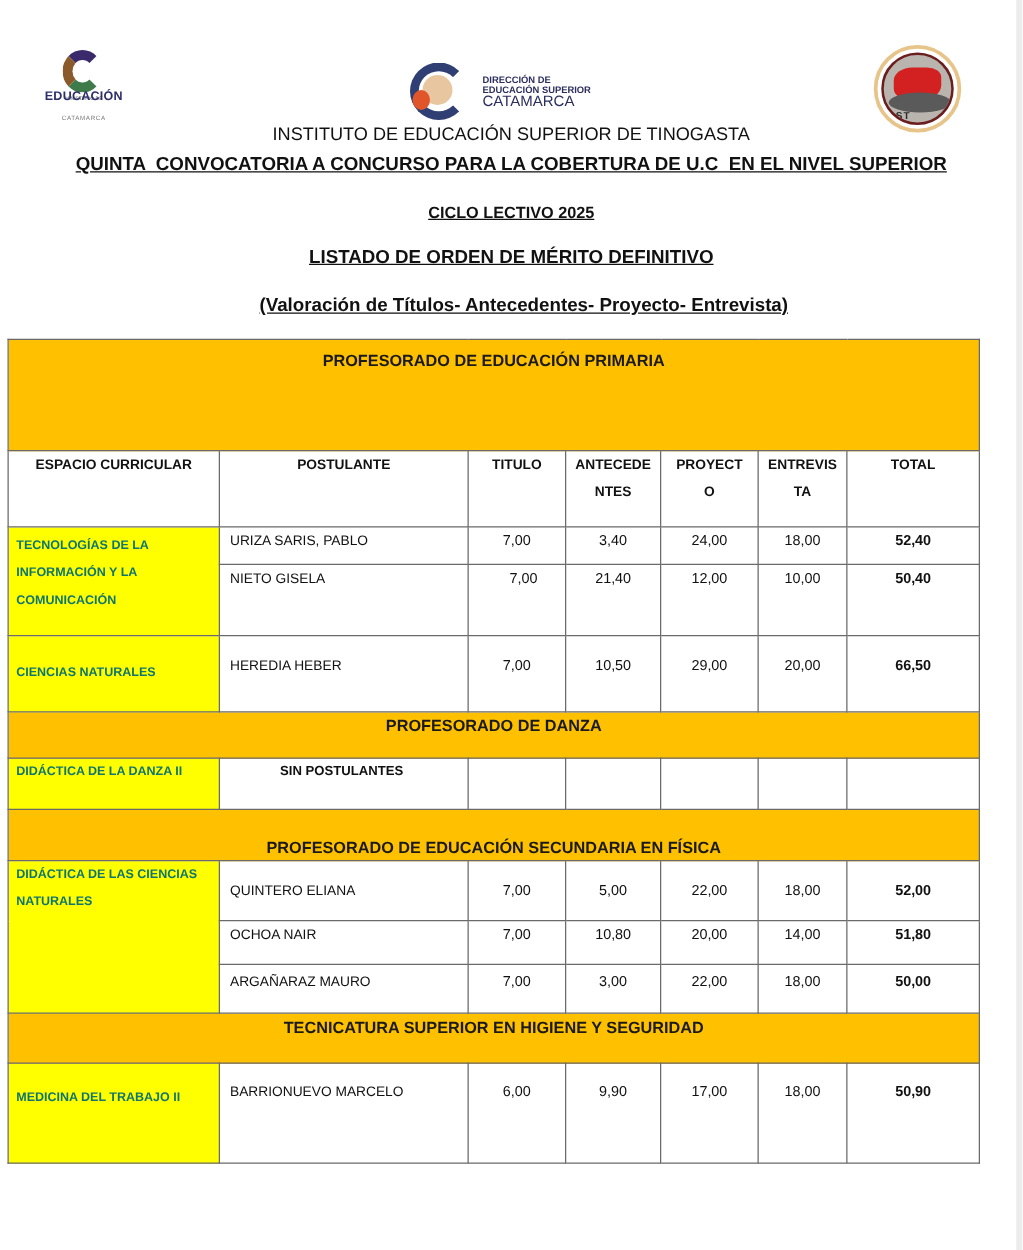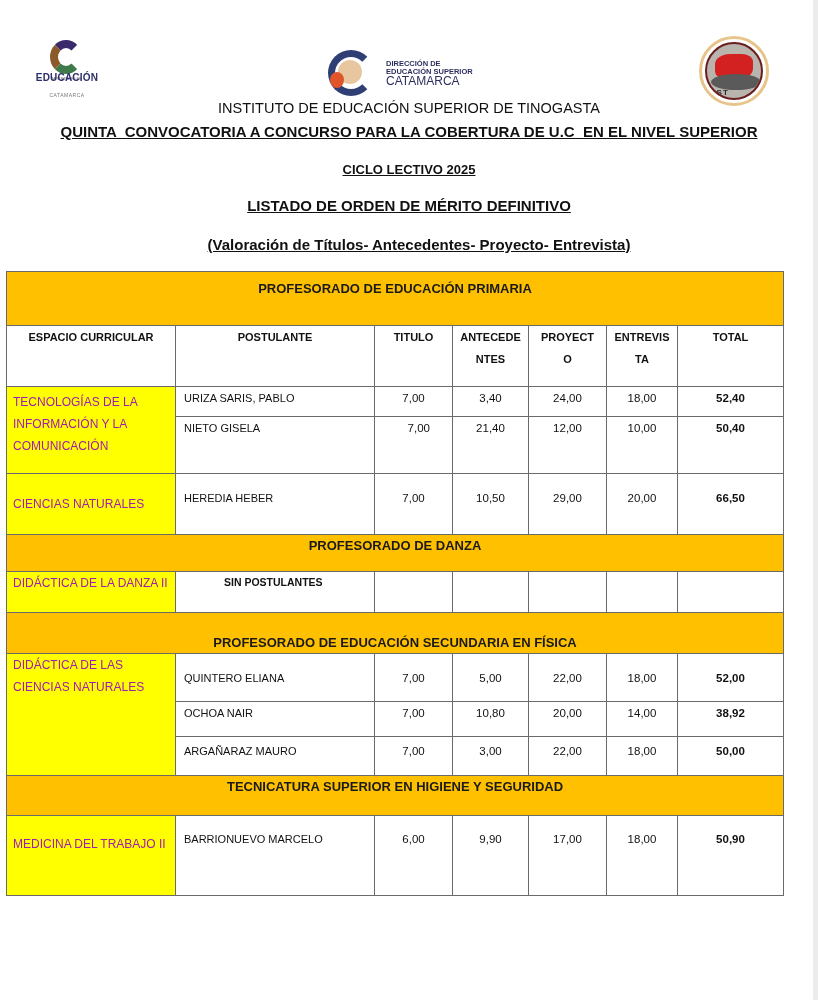--- a/index.html
+++ b/index.html
@@ -37,21 +37,21 @@
   .t-ciclo { top:162px; font-size:13px; font-weight:bold; text-decoration:underline; }
   .t-listado { top:197px; font-size:15px; font-weight:bold; text-decoration:underline; }
   .t-valor { top:236px; font-size:15px; font-weight:bold; text-decoration:underline;padding-left:10px; }
 
   table.merit { position:absolute; left:6px; top:271px; width:777px; border-collapse:collapse; table-layout:fixed;
      font-family:"Liberation Sans", sans-serif; }
   table.merit td, table.merit th { border:1px solid #6a6a6a; vertical-align:top; padding:0; }
   .band { background:#ffc000; text-align:center; font-weight:bold; font-size:13px; color:#1a1a1a; }
   .band-text { display:block; }
   .hdr { font-size:11px; font-weight:bold; text-align:center; line-height:22px; padding-top:2px; }
-  .area { background:#ffff00; font-weight:normal; font-size:12px; line-height:22px; padding:4px 0 0 6px !important; color:#a21caf; }
+  .area { background:#ffff00; font-weight:bold; font-size:10px; line-height:22px; padding:4px 0 0 6px !important; color:#0f766e; }
   .name { font-size:11px; padding:5px 0 0 8px !important; }
   .num { font-size:11.5px; padding-top:5px !important; text-align:center; }
   .num.right { text-align:right; padding-right:22px !important; }
   .tot { font-size:11.5px; font-weight:bold; text-align:center; padding-top:5px !important; }
   .sin { font-size:10.5px; font-weight:bold; padding:4px 0 0 48px !important; }
 </style>
 </head>
 <body>
 
 <div class="scroll-strip"></div>
@@ -92,21 +92,21 @@
     <col style="width:169px">
       <col style="width:199px">
       <col style="width:78px">
       <col style="width:76px">
       <col style="width:78px">
       <col style="width:71px">
       <col style="width:106px">
   </colgroup>
 
   <tbody>
-      <tr style="height:54px">
+      <tr style="height:89px">
     <td colspan="7" class="band" style="padding-top:9px">
       <span class="band-text">PROFESORADO DE EDUCACIÓN PRIMARIA</span>
     </td>
   </tr>
 
   <tr style="height:61px">
     <td class="hdr"><span>ESPACIO CURRICULAR</span></td>
     <td class="hdr"><span>POSTULANTE</span></td>
     <td class="hdr"><span>TITULO</span></td>
     <td class="hdr"><span>ANTECEDE</span><br><span>NTES</span></td>
@@ -171,21 +171,21 @@
     <td class="num" style="padding-top:18px !important">22,00</td>
     <td class="num" style="padding-top:18px !important">18,00</td>
     <td class="tot" style="padding-top:18px !important">52,00</td>
   </tr>
   <tr style="height:35px">
     <td class="name">OCHOA NAIR</td>
     <td class="num">7,00</td>
     <td class="num">10,80</td>
     <td class="num">20,00</td>
     <td class="num">14,00</td>
-    <td class="tot">38,92</td>
+    <td class="tot">51,80</td>
   </tr>
   <tr style="height:39px">
     <td class="name" style="padding-top:8px !important">ARGAÑARAZ MAURO</td>
     <td class="num" style="padding-top:8px !important">7,00</td>
     <td class="num" style="padding-top:8px !important">3,00</td>
     <td class="num" style="padding-top:8px !important">22,00</td>
     <td class="num" style="padding-top:8px !important">18,00</td>
     <td class="tot" style="padding-top:8px !important">50,00</td>
   </tr>
 

